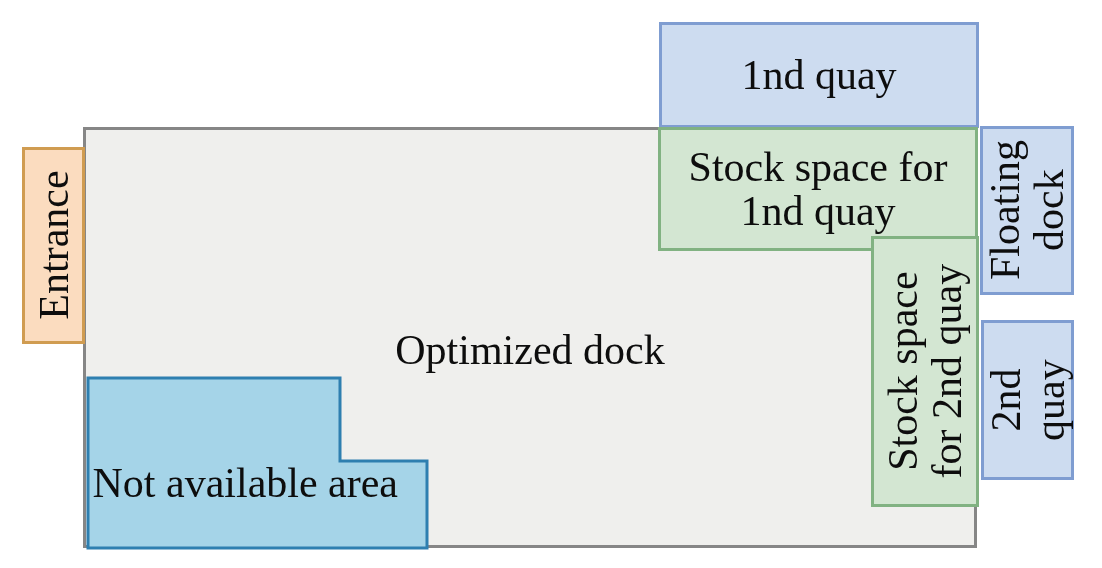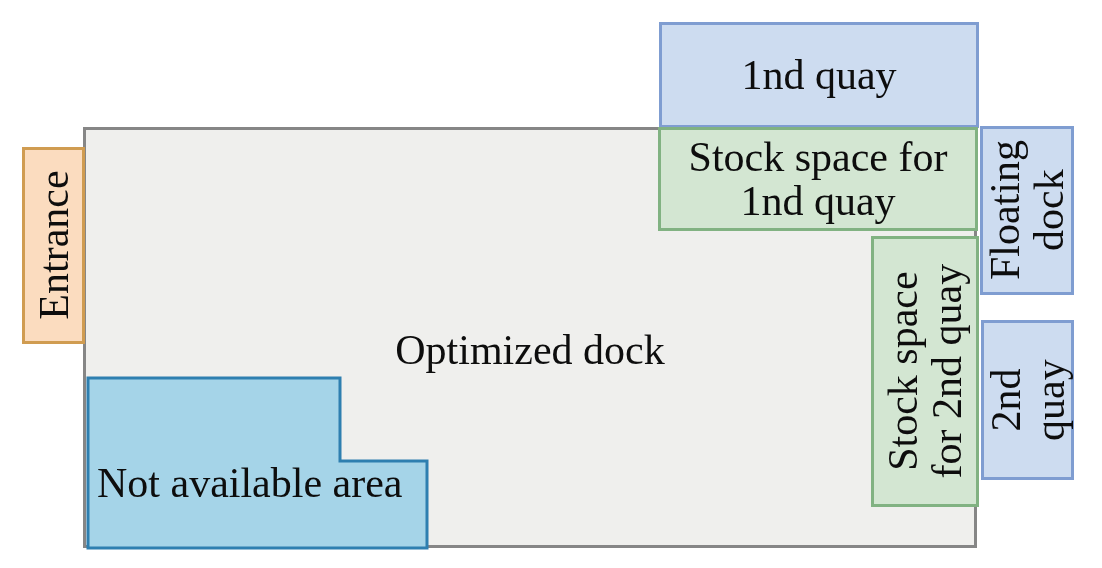--- a/index.html
+++ b/index.html
@@ -46,21 +46,21 @@
   .box-green {
     background: var(--green-fill, #d3e6d2);
     border: 3px solid var(--green-border, #81b282);
   }
   .box-orange {
     background: var(--orange-fill, #fbdcbf);
     border: 3px solid var(--orange-border, #d09c51);
   }
   #entrance      { left: 22px;  top: 147px; width: 63px;  height: 197px; }
   #quay1         { left: 659px; top: 22px;  width: 320px; height: 106px; }
-  #stock1        { left: 658px; top: 127px; width: 320px; height: 104px; }
+  #stock1        { left: 658px; top: 127px; width: 320px; height: 124px; }
   #floating-dock { left: 980px; top: 126px; width: 94px;  height: 169px; }
   #stock2        { left: 871px; top: 236px; width: 108px; height: 271px; }
   #quay2         { left: 981px; top: 320px; width: 93px;  height: 160px; }
   #navail-svg {
     position: absolute;
     left: 0; top: 0;
     width: 1102px; height: 568px;
     pointer-events: none;
   }
   #navail-svg polygon {
@@ -68,22 +68,22 @@
     stroke: var(--navail-border, #2e7fb0);
     stroke-width: 3;
   }
   #optimized-label {
     position: absolute;
     left: 83px; top: 328px; width: 894px;
     text-align: center;
   }
   #navail-label {
     position: absolute;
-    left: 97px; top: 461px; width: 320px;
-    text-align: left;
+    left: 78px; top: 461px; width: 320px;
+    text-align: right;
   }
 </style>
 </head>
 <body>
 
 <div id="canvas">
 
   <div class="region area-main"></div>
 
   <svg id="navail-svg" viewBox="0 0 1102 568" xmlns="http://www.w3.org/2000/svg">

